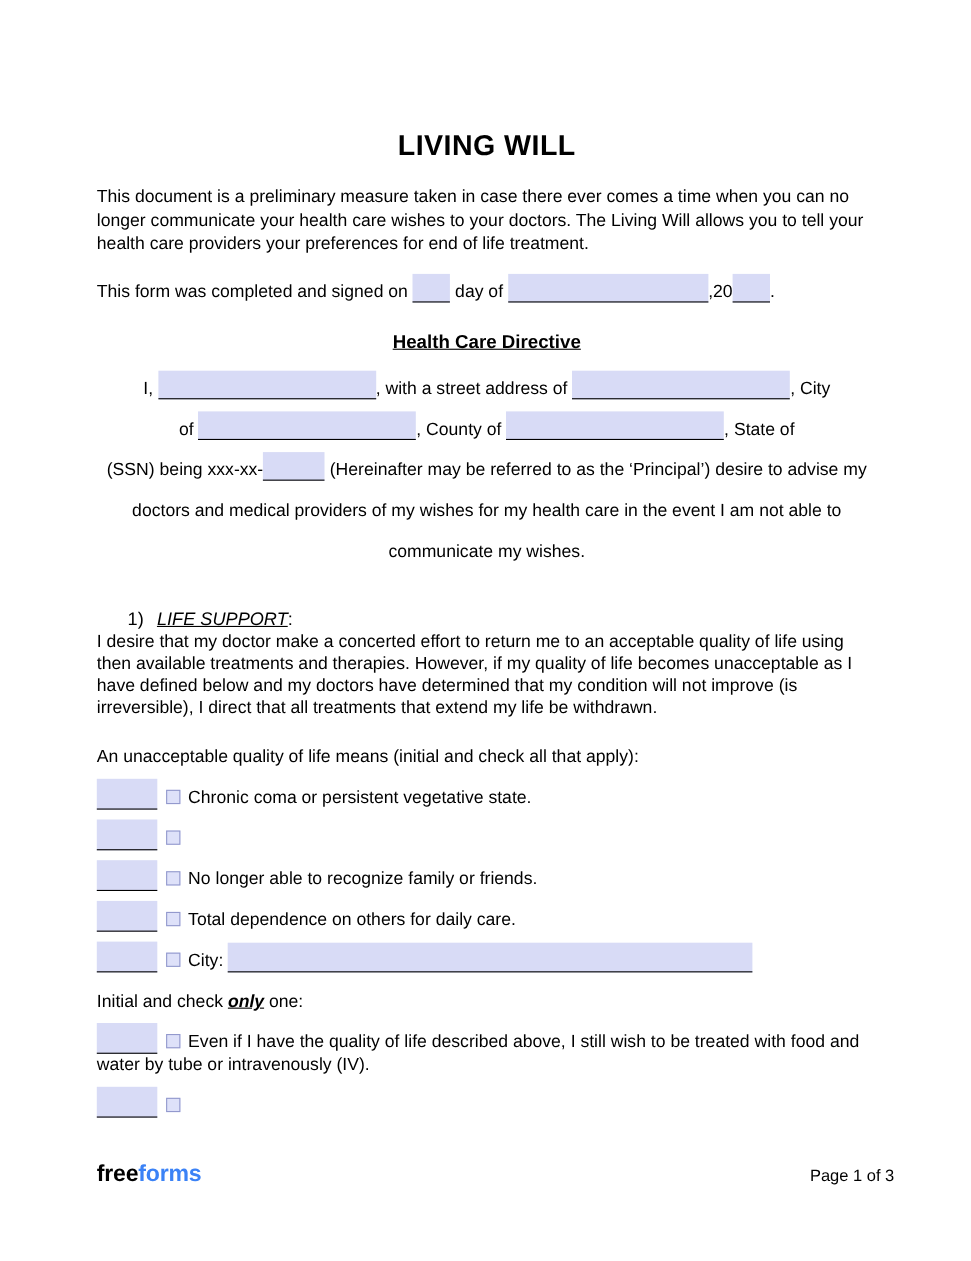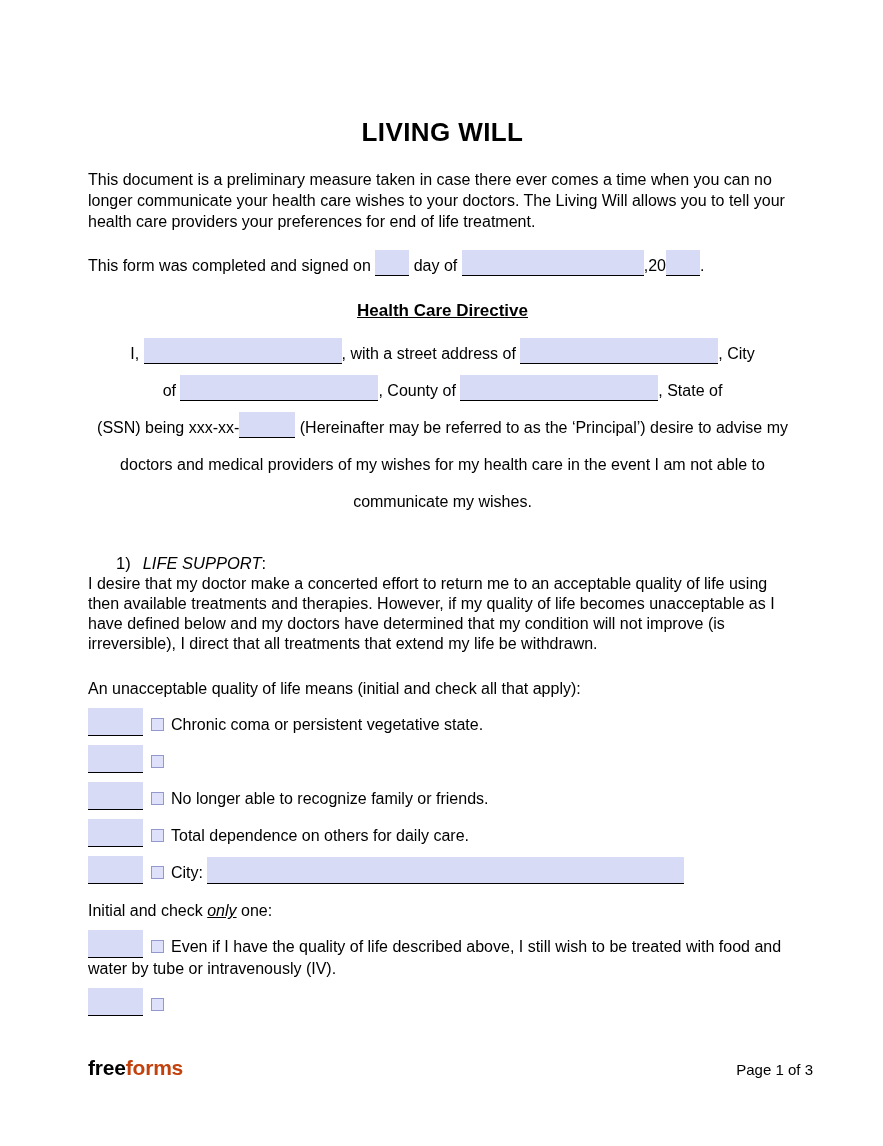--- a/index.html
+++ b/index.html
@@ -48,52 +48,52 @@
     text-align: center;
     font-size: 17px;
     font-weight: bold;
     text-decoration: underline;
   }
 
   .directive { margin-top: 2px; text-align: center; }
   .dline { line-height: 37px; white-space: nowrap; }
 
   .ls-heading { margin: 34px 0 1px 28px; font-size: 16.5px; }
-  .ls-title { font-style: italic; margin-left: 12px; }
+  .ls-title { font-style: italic; text-decoration: underline; margin-left: 12px; }
 
   .ls-body { line-height: 20px; }
 
   .qol-prompt { margin-top: 25px; line-height: 20px; }
 
   .check-row { margin-top: 9px; line-height: 21px; }
   .initial-field { width: 55px; height: 28px; vertical-align: -6px; }
   .checkbox {
     display: inline-block;
     width: 13px; height: 13px;
     background: #dee1f9;
     border: 1px solid #9399cd;
     vertical-align: -1px;
     margin: 0 7px 0 8px;
   }
 
   .only-prompt { margin-top: 17px; line-height: 20px; }
-  .em-ul { font-style: italic; text-decoration: underline; }
+  .em-ul { font-style: italic; text-decoration: underline; font-weight: bold; }
 
   .excl-row { margin-top: 9px; line-height: 21px; }
 
   .footer {
     position: absolute;
     left: 88px; right: 70px; top: 1056px;
     display: flex;
     justify-content: space-between;
     align-items: baseline;
   }
   .brand { font-size: 21px; font-weight: bold; letter-spacing: -0.2px; }
   .brand-free  { color: #000000; }
-  .brand-forms { color: #c2410c; }
+  .brand-forms { color: #3b82f6; }
   .page-num { font-size: 15px; }
 </style>
 </head>
 <body>
 
 <div class="page">
   <div class="content">
 
     <h1 class="doc-title">LIVING WILL</h1>
 

